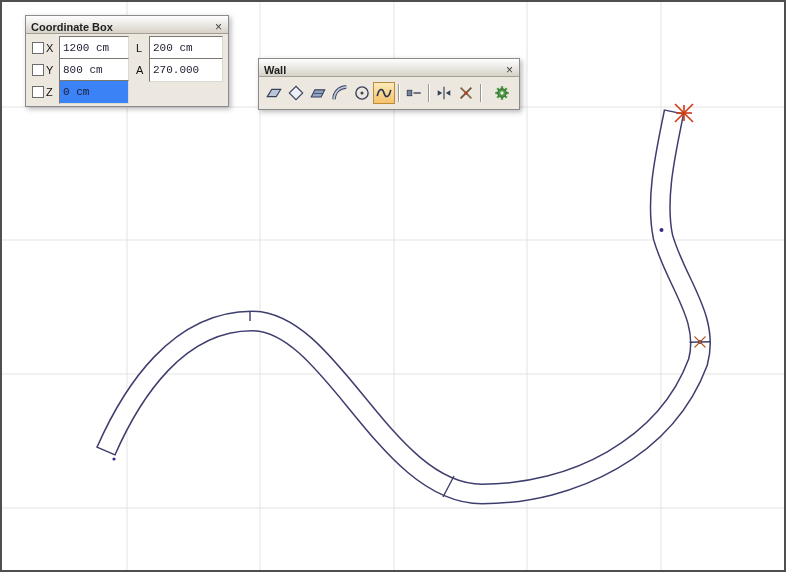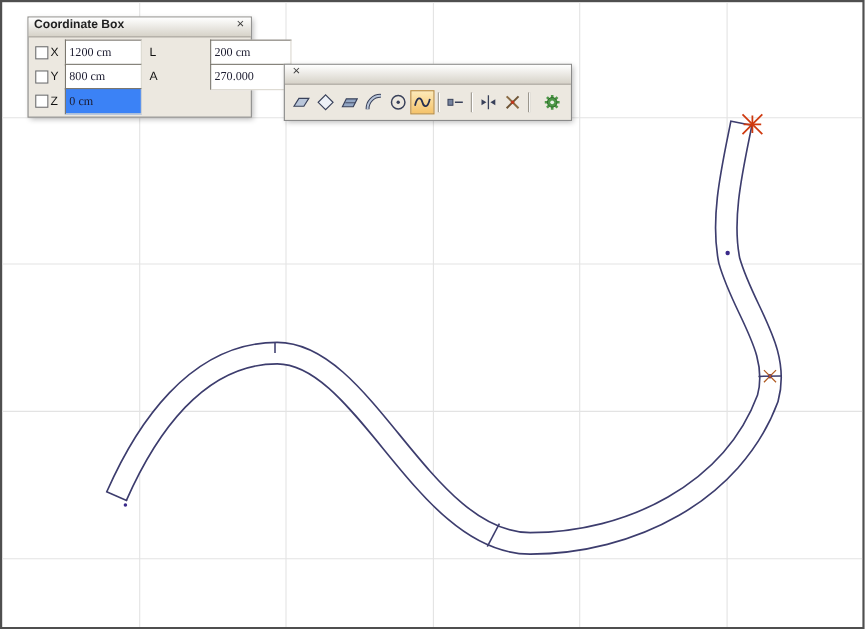--- a/index.html
+++ b/index.html
@@ -17,21 +17,21 @@
   
   .palette{
     position:absolute;
     background:#ece8e0;
     border:1px solid #8b8b8b;
     box-shadow:2px 2px 5px rgba(0,0,0,0.28);
     font-size:11px;
   }
   .palette-title{
     height:17px;
-    display:flex;align-items:flex-start;
+    display:flex;align-items:flex-end;
     background:linear-gradient(#ffffff,#d6d2c8);
     border-bottom:1px solid #a39f96;
     padding:0 4px 0 5px;
     font-weight:bold;color:#1f1f1f;
     cursor:default;
   }
   .palette-title-text{flex:1;white-space:nowrap;}
   .palette-close{
     font-size:12px;line-height:11px;color:#3c3c3c;
     padding:0 2px;font-weight:normal;cursor:default;
@@ -44,24 +44,24 @@
   .checkbox{
     width:10px;height:10px;flex:none;
     background:#ffffff;border:1px solid #6d6d6d;
     margin-right:2px;
   }
   .coord-label{width:13px;color:#111111;flex:none;}
   .coord-input{
     width:62px;height:14px;flex:none;
     border:1px solid;border-color:#7b776e #dbd8cf #dbd8cf #7b776e;
     background:#ffffff;color:#1c1c30;
-    font-family:Liberation Serif, serif;font-size:11px;
+    font-family:Liberation Mono, monospace;font-size:11px;
     padding:4px 3px;margin-right:7px;
   }
-  .coord-input.second{width:66px;margin-right:0;margin-left:42px;}
+  .coord-input.second{width:66px;margin-right:0;}
   .coord-input.dim{background:#3b82f6;}
   .coord-label2{width:13px;color:#111111;flex:none;}
 
   
   #wall-palette{left:256px;top:56px;width:260px;}
   .tool-row{display:flex;align-items:center;padding:4px 4px;height:24px;}
   .tool{
     width:22px;height:22px;box-sizing:border-box;flex:none;
     display:flex;align-items:center;justify-content:center;
     background:transparent;border:1px solid transparent;padding:0;
@@ -149,20 +149,21 @@
       <div class="coord-row">
         <span class="checkbox"></span>
         <span class="coord-label">Z</span>
         <input class="coord-input dim" value="0 cm" style="">
       </div>
     </div>
   </div>
 
   <div id="wall-palette" class="palette">
     <div class="palette-title">
+      <span class="palette-title-text">Wall</span>
       <span class="palette-close">×</span>
     </div>
     <div class="tool-row">
 
       <button class="tool">
         <svg width="18" height="18" viewBox="0 0 20 20">
           <polygon points="2.5,14 7.5,6 17.5,6 12.5,14" fill="#b9c6da" stroke="#39415a" stroke-width="1.2"></polygon>
         </svg>
       </button>
 

